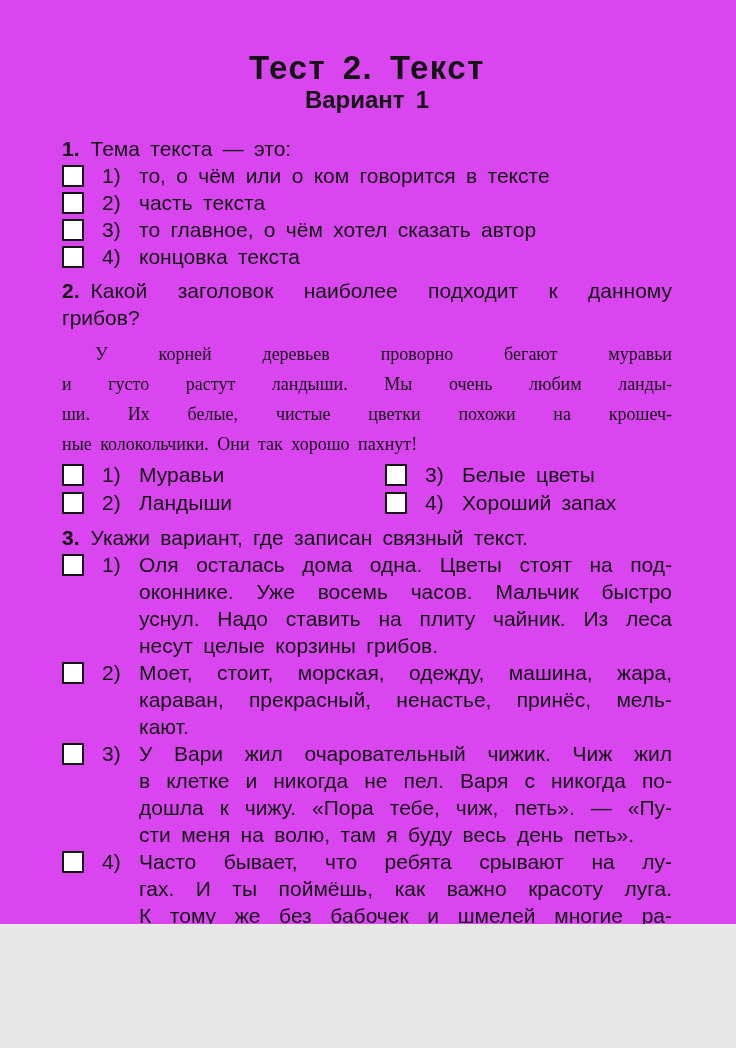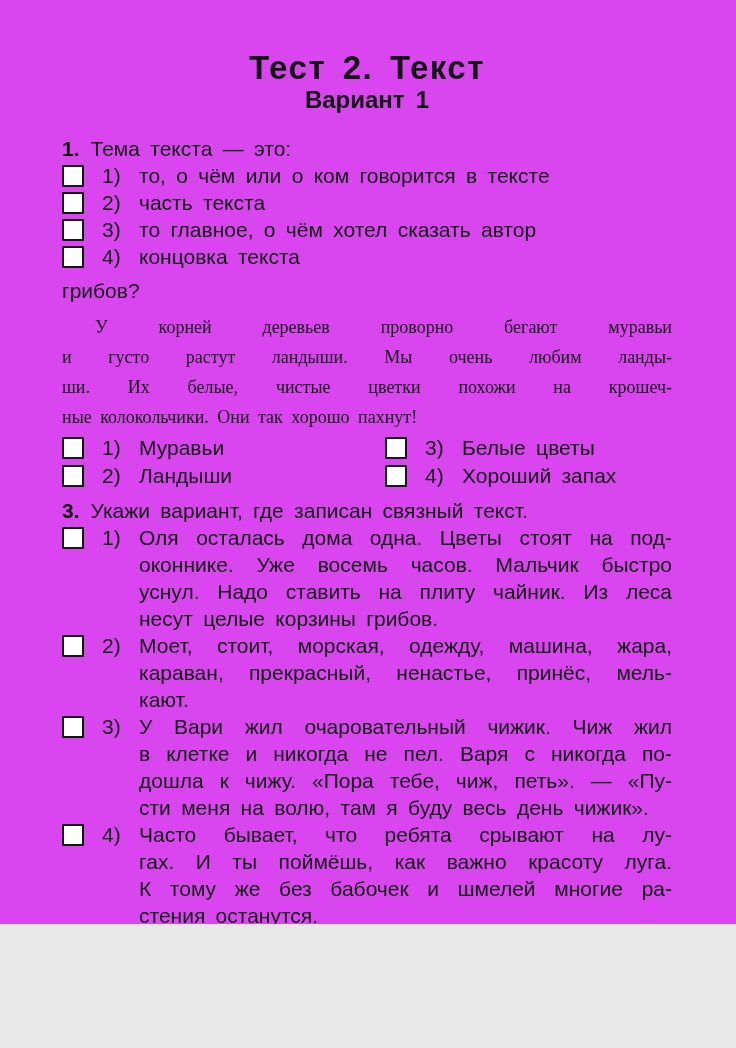--- a/index.html
+++ b/index.html
@@ -111,20 +111,23 @@
     </div>
     <div class="opt-row">
       <span class="cb"></span>
       <span class="opt-num">4)</span>
       <span class="opt-text">концовка текста</span>
     </div>
   </div>
 
   <div class="qblock q2">
     <div class="qhead">
+      <div class="stretch-line">
+        <span class="qnum">2.</span><span>Какой заголовок наиболее подходит к данному</span>
+      </div>
       <div>грибов?</div>
     </div>
 
     <div class="passage jlines">
         <div class="tline">У корней деревьев проворно бегают муравьи</div>
         <div class="tline">и густо растут ландыши. Мы очень любим ланды-</div>
         <div class="tline">ши. Их белые, чистые цветки похожи на крошеч-</div>
         <div class="tline">ные колокольчики. Они так хорошо пахнут!</div>
       </div>
 
@@ -175,21 +178,21 @@
           <div class="tline">кают.</div>
         </span>
     </div>
     <div class="opt-row">
       <span class="cb"></span>
       <span class="opt-num">3)</span>
       <span class="opt-text jlines">
           <div class="tline">У Вари жил очаровательный чижик. Чиж жил</div>
           <div class="tline">в клетке и никогда не пел. Варя с никогда по-</div>
           <div class="tline">дошла к чижу. «Пора тебе, чиж, петь». — «Пу-</div>
-          <div class="tline">сти меня на волю, там я буду весь день чижик».</div>
+          <div class="tline">сти меня на волю, там я буду весь день петь».</div>
         </span>
     </div>
     <div class="opt-row">
       <span class="cb"></span>
       <span class="opt-num">4)</span>
       <span class="opt-text jlines">
           <div class="tline">Часто бывает, что ребята срывают на лу-</div>
           <div class="tline">гах. И ты поймёшь, как важно красоту луга.</div>
           <div class="tline">К тому же без бабочек и шмелей многие ра-</div>
           <div class="tline">стения останутся.</div>

